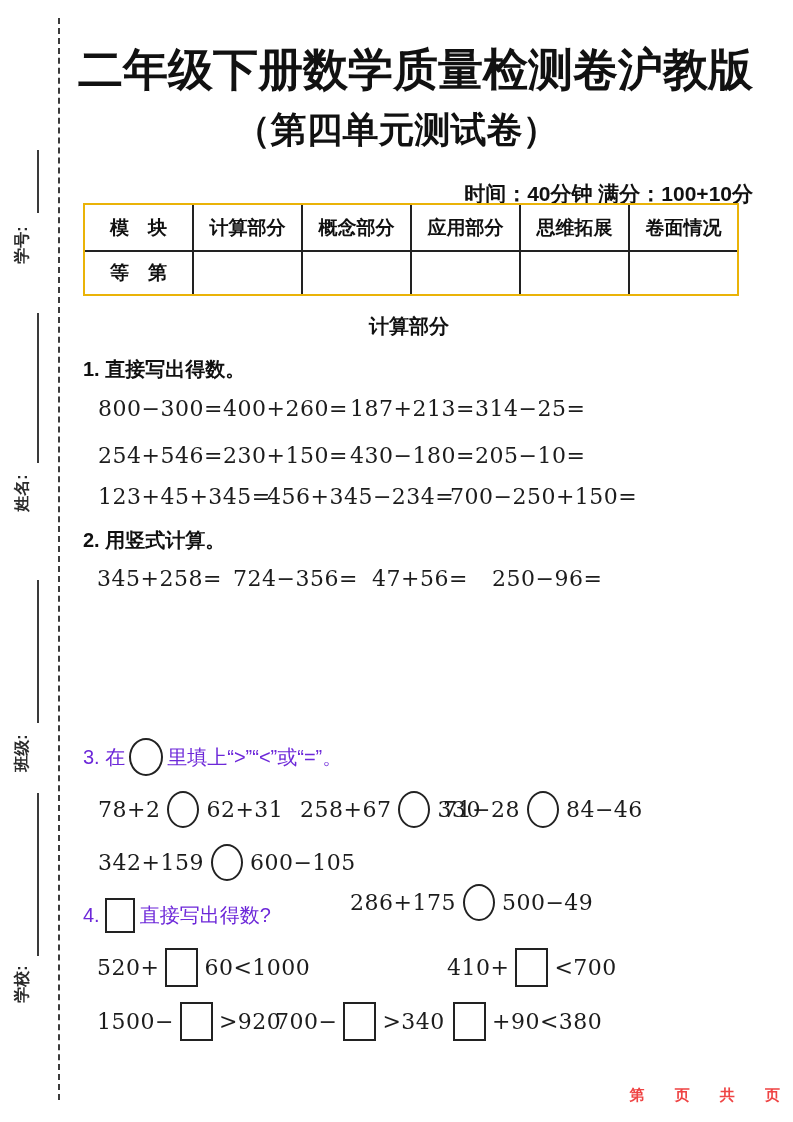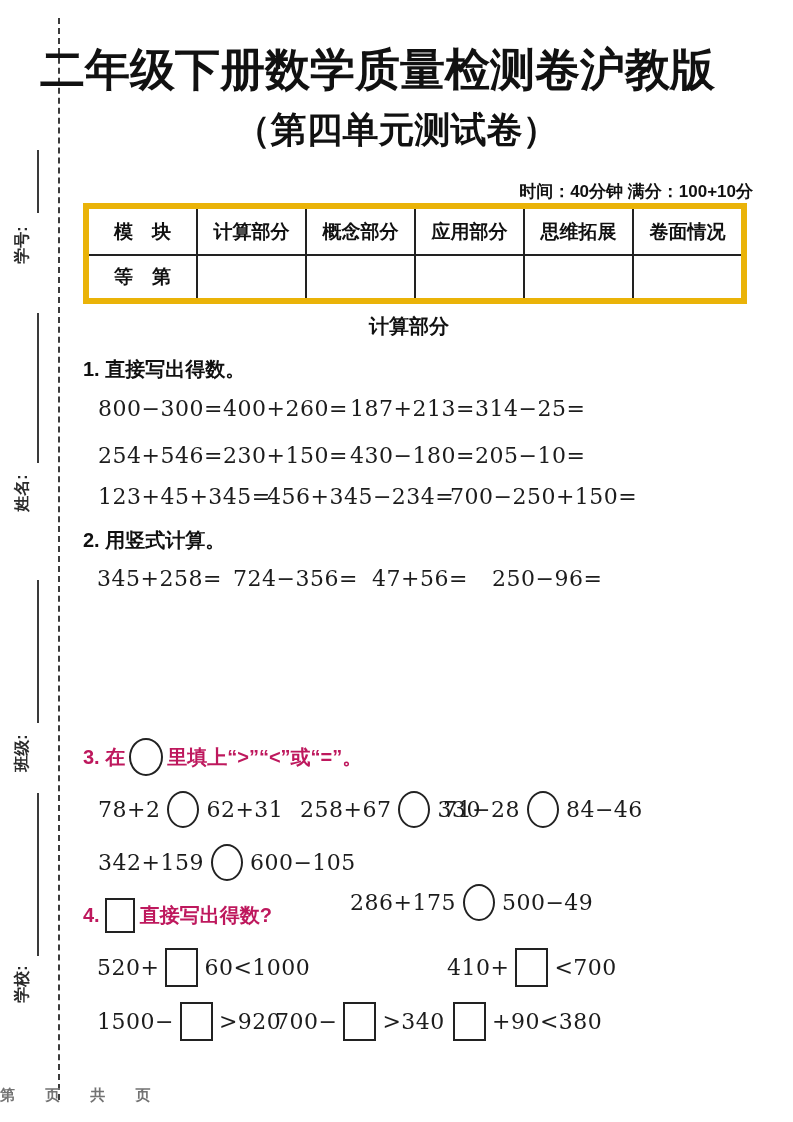--- a/index.html
+++ b/index.html
@@ -13,70 +13,70 @@
     position:absolute; left:58px; top:18px; height:1082px; width:0;
     border-left:2.5px dashed #3c3c3c;
   }
   .info-line { position:absolute; left:37px; width:2px; background:#3a3a3a; }
   .side-label {
     position:absolute; left:22px; transform:translate(-50%,-50%) rotate(-90deg);
     white-space:nowrap; font-size:16px; font-weight:600; color:#2a2a2a;
   }
   
   .title {
-    position:absolute; left:40px; width:713px; top:40px; text-align:left;
+    position:absolute; left:40px; width:713px; top:40px; text-align:right;
     font-size:45px; font-weight:700; letter-spacing:0px; color:#111;
   }
   .subtitle {
     position:absolute; left:40px; width:713px; top:106px; text-align:center;
     font-size:36px; font-weight:700; color:#111;
   }
   .meta {
-    position:absolute; right:40px; top:180px; font-size:17px; font-weight:700; color:#111;
+    position:absolute; right:40px; top:180px; font-size:21px; font-weight:700; color:#111;
   }
   
   .score-table {
     position:absolute; left:83px; top:203px;
     display:grid; grid-template-columns:107px repeat(5,109px);
-    border:6px solid #eab308;
+    border:2px solid #eab308;
   }
   .st-cell {
     display:flex; align-items:center; justify-content:center;
     border-left:2px solid #222; border-top:2px solid #222;
     font-size:19px; font-weight:700; color:#111;
   }
   .st-cell.hd { height:45px; }
   .st-cell.bd { height:42px; }
   .st-cell:nth-child(1), .st-cell:nth-child(7) { border-left:none; }
   .st-cell.hd { border-top:none; }
   
   .section-title {
     position:absolute; left:83px; width:652px; text-align:center;
     font-size:20px; font-weight:700; color:#111;
   }
   .q-title { position:absolute; font-size:20px; font-weight:700; color:#111; white-space:nowrap; }
-  .q-title-flex { position:absolute; display:flex; align-items:center; font-size:20px; font-weight:700; color:#be185d; white-space:nowrap; }
+  .q-title-flex { position:absolute; display:flex; align-items:center; font-size:20px; font-weight:400; color:#6d28d9; white-space:nowrap; }
   .eq {
     position:absolute; font-family:"DejaVu Serif", serif; font-size:22px;
     letter-spacing:0.5px; color:#1c1c1c; white-space:nowrap;
   }
   .grp { display:flex; align-items:center; }
   .cmp-circle {
     display:inline-block; width:28px; height:33px; border:2px solid #222;
     border-radius:50%; margin:0 7px; flex:0 0 auto;
   }
   .cmp-circle.title-size { width:30px; height:34px; margin:0 4px; }
   .fill-box {
     display:inline-block; width:29px; height:35px; border:2px solid #222;
     margin:0 6px; flex:0 0 auto;
   }
   .fill-box.title-size { width:26px; height:31px; margin:0 5px; }
   .footer {
-    position:absolute; left:0; right:0; top:1086px; text-align:left;
-    font-size:15px; font-weight:600; letter-spacing:13px; color:#737373;
+    position:absolute; left:0; right:0; top:1086px; text-align:right;
+    font-size:15px; font-weight:600; letter-spacing:13px; color:#ef4444;
   }
 </style>
 </head>
 <body>
 
 <div class="page">
 
   <div class="binding-dash"></div>
   <div class="info-line" style="top:150px;height:63px;"></div>
   <div class="info-line" style="top:313px;height:150px;"></div>

